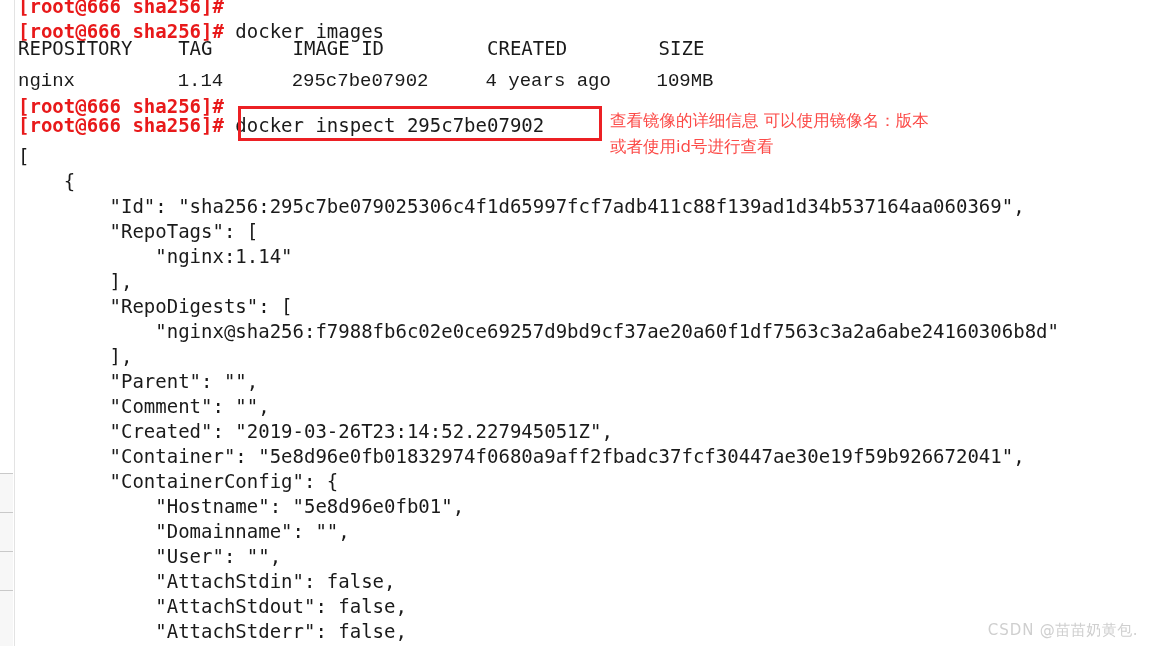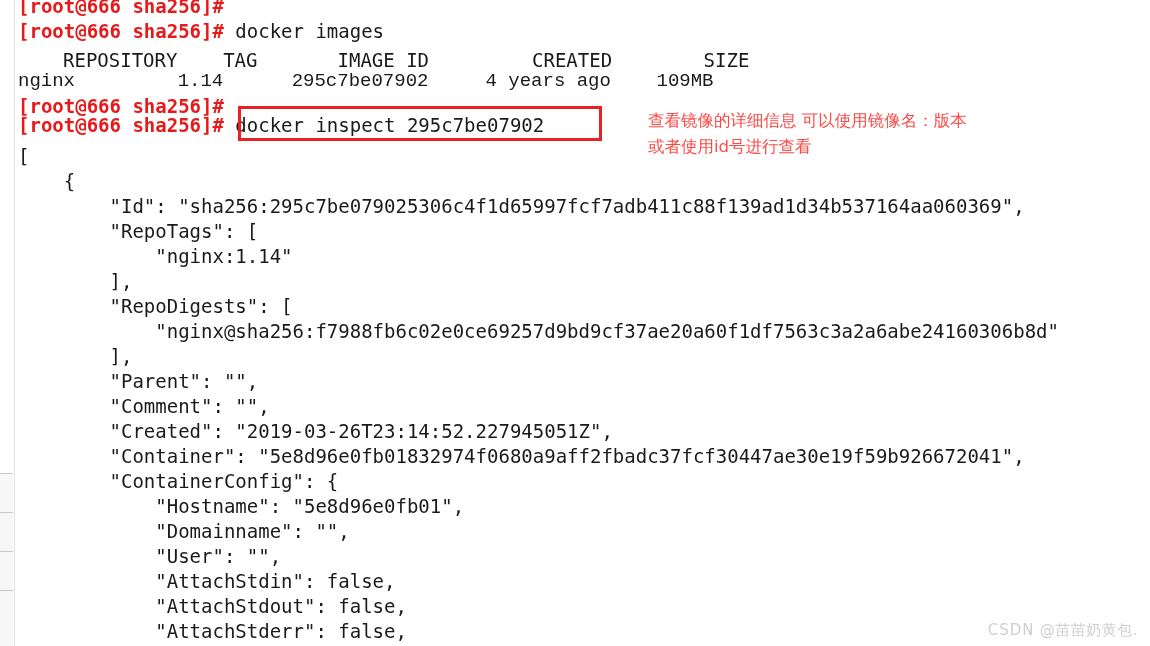--- a/index.html
+++ b/index.html
@@ -76,21 +76,21 @@
     height: 35px;
     border: 3px solid #ec2024;
     box-sizing: border-box;
     z-index: 6;
     background: transparent;
   }
 
   
   #annotation {
     position: absolute;
-    left: 648px;
+    left: 610px;
     top: 108px;
     width: 420px;
     color: #fc4a47;
     font-family: "DejaVu Sans", "Liberation Sans", sans-serif;
     font-size: 16.5px;
     line-height: 26px;
     z-index: 7;
     white-space: pre-line;
   }
 
@@ -115,21 +115,21 @@
   <div class="gutter-block" style="top:473px;height:173px;"></div>
   <div class="gutter-line" style="top:473px;"></div>
   <div class="gutter-line" style="top:512px;"></div>
   <div class="gutter-line" style="top:551px;"></div>
   <div class="gutter-line" style="top:590px;"></div>
 </div>
 
 <div id="terminal">
     <div class="line" style="top: -6px;"><span class="prompt">[root@666 sha256]#</span><span class="cmd"> </span></div>
     <div class="line" style="top: 19px;"><span class="prompt">[root@666 sha256]#</span><span class="cmd"> docker images</span></div>
-    <div class="line" style="top: 48px; margin-left: 45px;">REPOSITORY    TAG       IMAGE ID         CREATED        SIZE</div>
+    <div class="line" style="top: 36px;">REPOSITORY    TAG       IMAGE ID         CREATED        SIZE</div>
     <div class="line" style="top: 69px; font-family: Liberation Mono, monospace;">nginx         1.14      295c7be07902     4 years ago    109MB</div>
     <div class="line" style="top: 94px;"><span class="prompt">[root@666 sha256]#</span><span class="cmd"></span></div>
     <div class="line" style="top: 113px;"><span class="prompt">[root@666 sha256]#</span><span class="cmd"> docker inspect 295c7be07902</span></div>
     <div class="line" style="top: 144px;">[</div>
     <div class="line" style="top: 169px;">    {</div>
     <div class="line" style="top: 194px;">        "Id": "sha256:295c7be079025306c4f1d65997fcf7adb411c88f139ad1d34b537164aa060369",</div>
     <div class="line" style="top: 219px;">        "RepoTags": [</div>
     <div class="line" style="top: 244px;">            "nginx:1.14"</div>
     <div class="line" style="top: 269px;">        ],</div>
     <div class="line" style="top: 294px;">        "RepoDigests": [</div>

